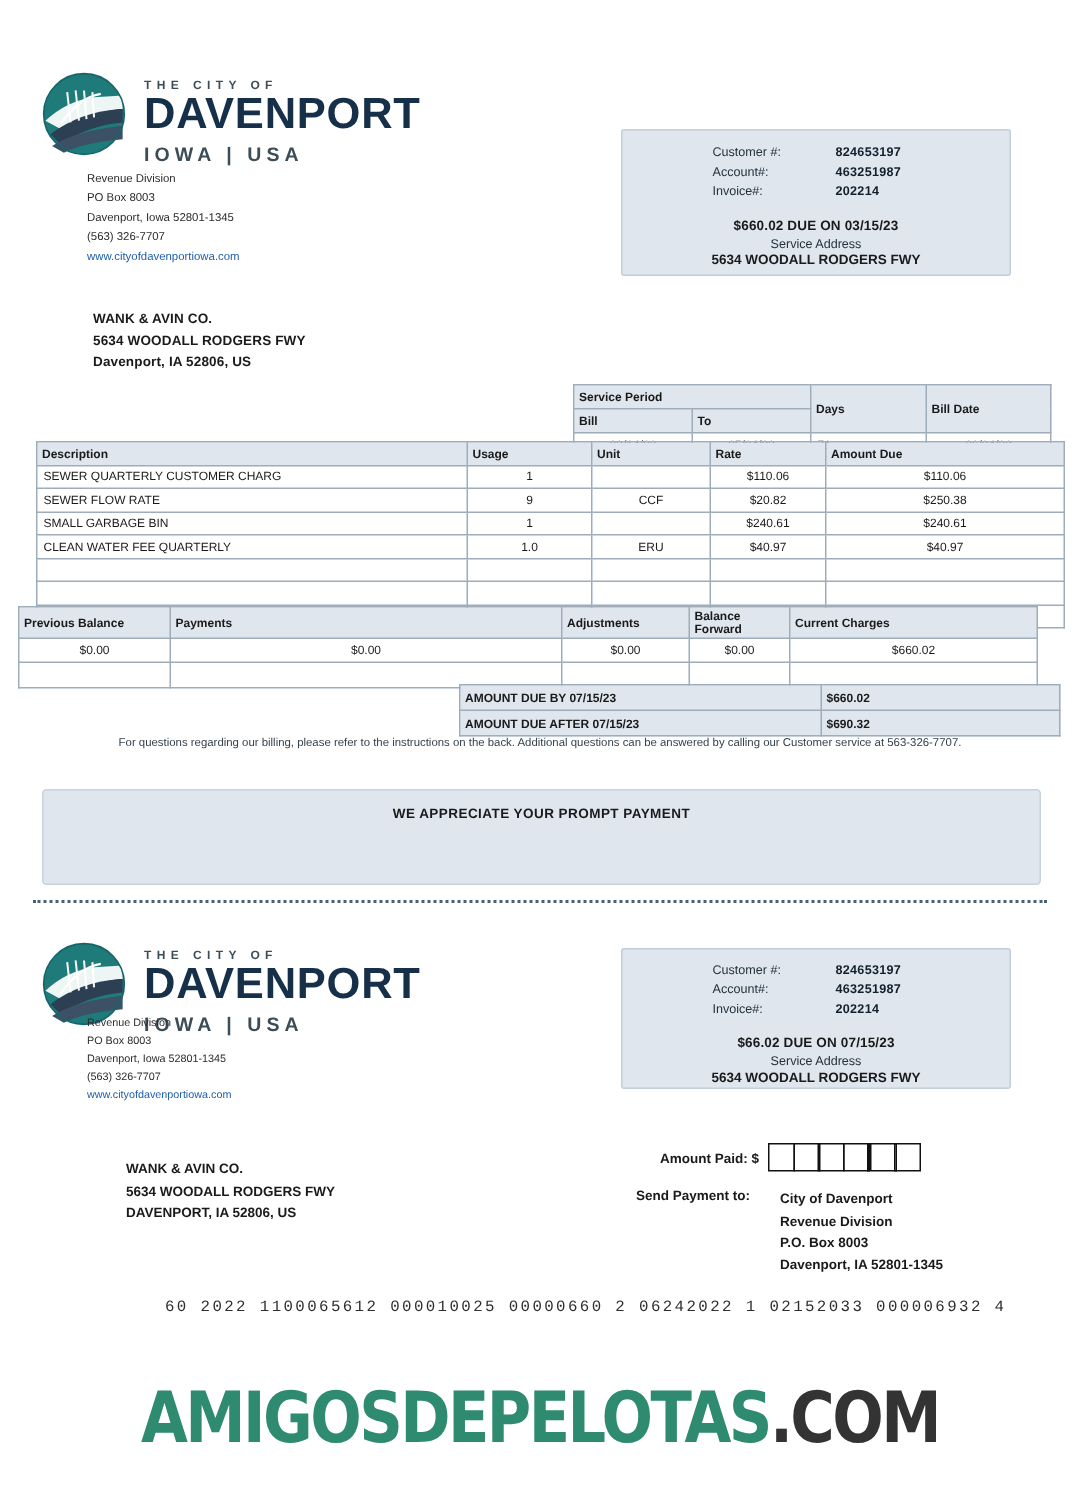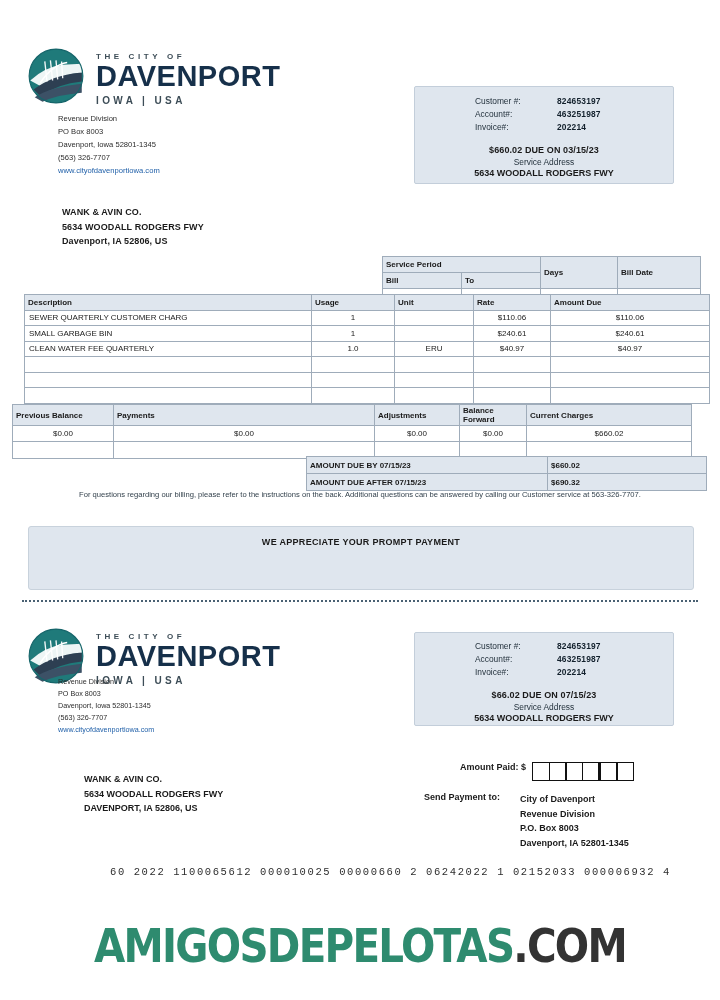--- a/index.html
+++ b/index.html
@@ -42,21 +42,21 @@
   }
   .logo-main {
     font-size: 29px;
     font-weight: bold;
     letter-spacing: 0.5px;
     color: #16304a;
     line-height: 1.02;
     margin-top: 1px;
   }
   .logo-sub {
-    font-size: 10px;
+    font-size: 13px;
     letter-spacing: 3.4px;
     color: #3d4d57;
     font-weight: bold;
     margin-top: 3px;
   }
 
   .rev-address {
     position: absolute;
     left: 58px;
     top: 112px;
@@ -195,21 +195,21 @@
     font-size: 9px;
     font-weight: bold;
     line-height: 1.62;
   }
 
   .amount-paid-row {
     position: absolute;
     left: 440px;
     top: 762px;
     display: flex;
-    margin-left: 20px;
+    align-items: center;
   }
   .amount-paid-label { font-size: 9px; font-weight: bold; margin-right: 8px; }
   .money-boxes { display: flex; }
   .money-boxes .cell {
     width: 16px; height: 17px;
     border: 1.6px solid #111;
     margin-left: -1.6px;
   }
   .money-boxes .cell.dec { border-left-width: 3px; }
 
@@ -336,20 +336,27 @@
       <td class="hd" style="width:152px">Amount Due</td>
     </tr>
     <tr>
       <td class="lf">SEWER QUARTERLY CUSTOMER CHARG</td>
       <td class="ctr">1</td>
       <td class="ctr"></td>
       <td class="ctr">$110.06</td>
       <td class="ctr">$110.06</td>
     </tr>
     <tr>
+      <td class="lf">SEWER FLOW RATE</td>
+      <td class="ctr">9</td>
+      <td class="ctr">CCF</td>
+      <td class="ctr">$20.82</td>
+      <td class="ctr">$250.38</td>
+    </tr>
+    <tr>
       <td class="lf">SMALL GARBAGE BIN</td>
       <td class="ctr">1</td>
       <td class="ctr"></td>
       <td class="ctr">$240.61</td>
       <td class="ctr">$240.61</td>
     </tr>
     <tr>
       <td class="lf">CLEAN WATER FEE QUARTERLY</td>
       <td class="ctr">1.0</td>
       <td class="ctr">ERU</td>

